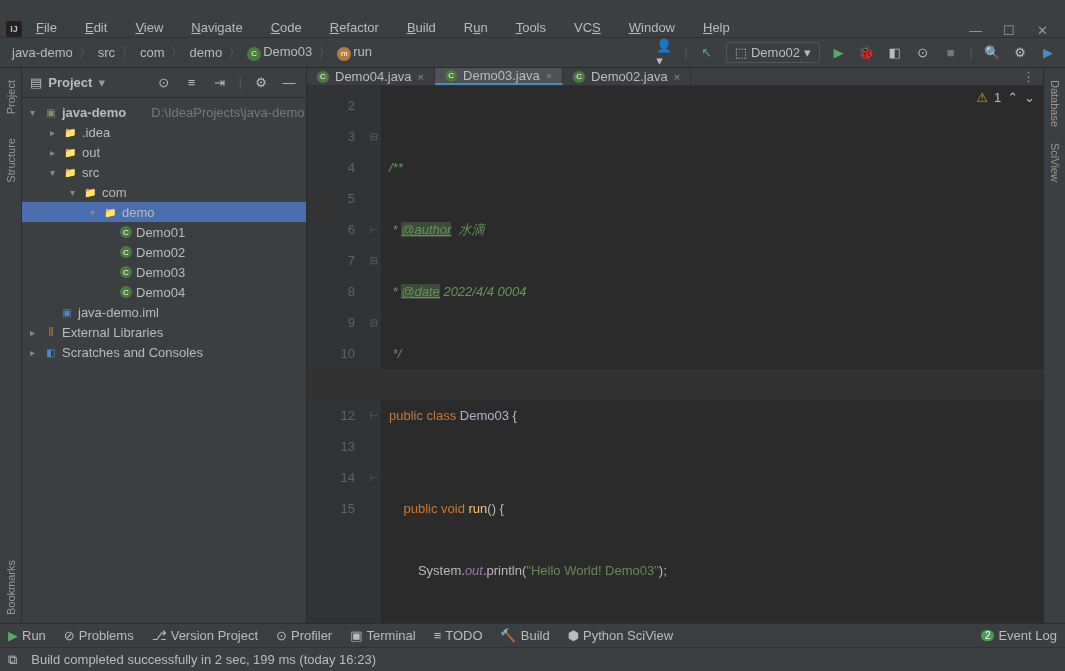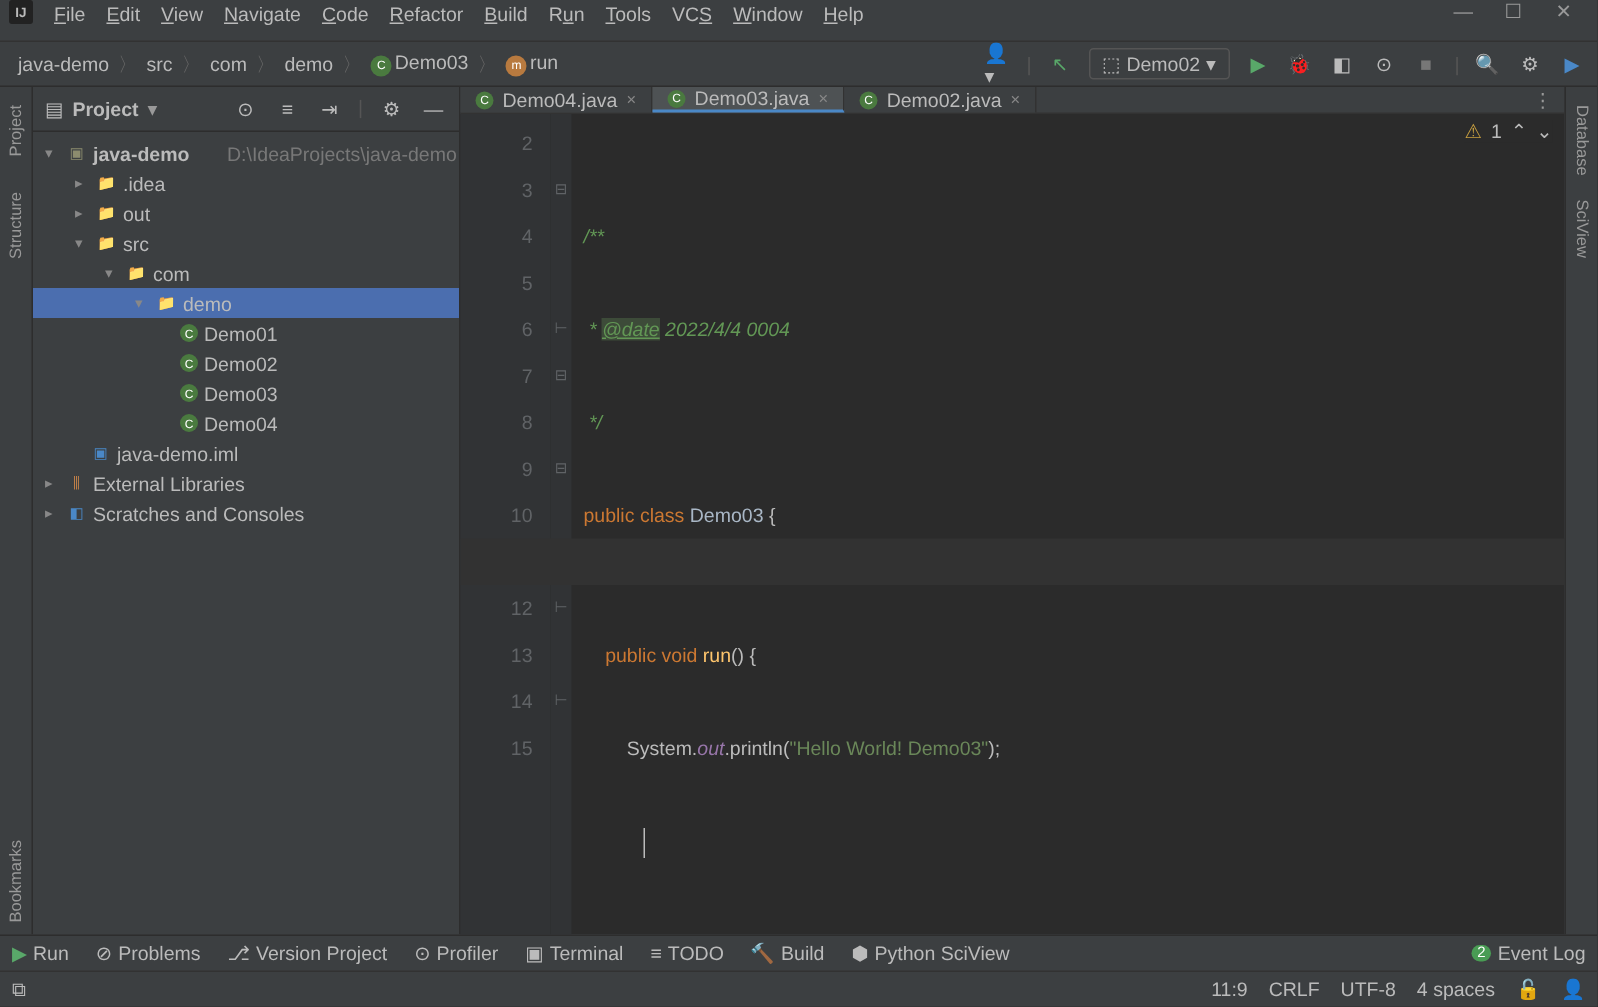--- a/index.html
+++ b/index.html
@@ -1,19 +1,19 @@
 <!DOCTYPE html>
 <html><head>
 <meta charset="utf-8">
 <style>
 *{margin:0;padding:0;box-sizing:border-box;font-family:"Segoe UI",sans-serif;font-size:13px;color:#bbb;user-select:none}
 body{background:#3c3f41;width:1065px;height:671px;overflow:hidden;display:flex;flex-direction:column}
-.titlebar{height:28px;background:#3c3f41;display:flex;align-items:flex-start;padding:0 6px;border-bottom:1px solid #323232}
+.titlebar{height:38px;background:#3c3f41;display:flex;align-items:flex-end;padding:0 6px;border-bottom:1px solid #323232}
 .titlebar .logo{width:16px;height:16px;background:#222;border-radius:2px;margin-right:8px;display:flex;align-items:center;justify-content:center;font-size:9px;font-weight:bold}
-.menu{display:flex;gap:2px}
+.menu{display:flex;gap:16px}
 .menu-item{padding:2px 6px;cursor:pointer}
 .menu-item u{text-decoration:underline}
 .title-text{margin-left:20px;color:#888}
 .win-controls{margin-left:auto;display:flex;gap:20px;padding-right:8px}
 .win-btn{width:14px;height:14px;cursor:pointer;color:#999}
 .navbar{height:30px;background:#3c3f41;display:flex;align-items:center;padding:0 8px;border-bottom:1px solid #2d2d2d}
 .breadcrumb{display:flex;align-items:center;gap:2px}
 .crumb{padding:2px 4px;color:#bbb}
 .crumb-sep{color:#666}
 .crumb-icon{width:14px;height:14px;border-radius:50%;display:inline-flex;align-items:center;justify-content:center;font-size:8px;margin-right:2px}
@@ -238,20 +238,21 @@
       <div class="tab-spacer"></div>
       <div class="tab-menu">⋮</div>
     </div>
     <div class="editor">
       <div class="cursor-line"></div>
       <div class="gutter">2<br>3<br>4<br>5<br>6<br>7<br>8<br>9<br>10<br>11<br>12<br>13<br>14<br>15</div>
       <div class="fold-col"><br>⊟<br><br><br>⊢<br>⊟<br><br>⊟<br><br><br>⊢<br><br>⊢<br></div>
       <div class="code">
 <div></div>
 <div><span class="comment">/**</span></div>
+<div><span class="comment"> * </span><span class="doctag">@author</span><span class="comment">  水滴</span></div>
 <div><span class="comment"> * </span><span class="doctag">@date</span><span class="comment"> 2022/4/4 0004</span></div>
 <div><span class="comment"> */</span></div>
 <div><span class="kw">public</span> <span class="kw">class</span> <span class="classname">Demo03</span> <span>{</span></div>
 <div></div>
 <div>    <span class="kw">public</span> <span class="kw">void</span> <span class="method">run</span><span>() {</span></div>
 <div>        <span>System.</span><span class="field-i">out</span><span>.println(</span><span class="str">"Hello World! Demo03"</span><span>);</span></div>
 <div><span class="caret"></span></div>
 
 <div></div>
 
@@ -307,21 +308,14 @@
     </span>
   <div style="flex:1"></div>
   <span class="tool-item">
       <span class="badge-green">2</span>
       <span>Event Log</span>
     </span>
 </div>
 
 <div class="statusbar">
   <span>⧉</span>
-  <div class="status-right">
-    <span>11:9</span>
-    <span>CRLF</span>
-    <span>UTF-8</span>
-    <span>4 spaces</span>
-    <span>🔓</span>
-    <span>👤</span>
-  </div>
+  <span>Build completed successfully in 2 sec, 199 ms (today 16:23)</span>
 </div>
 
 </body></html>

